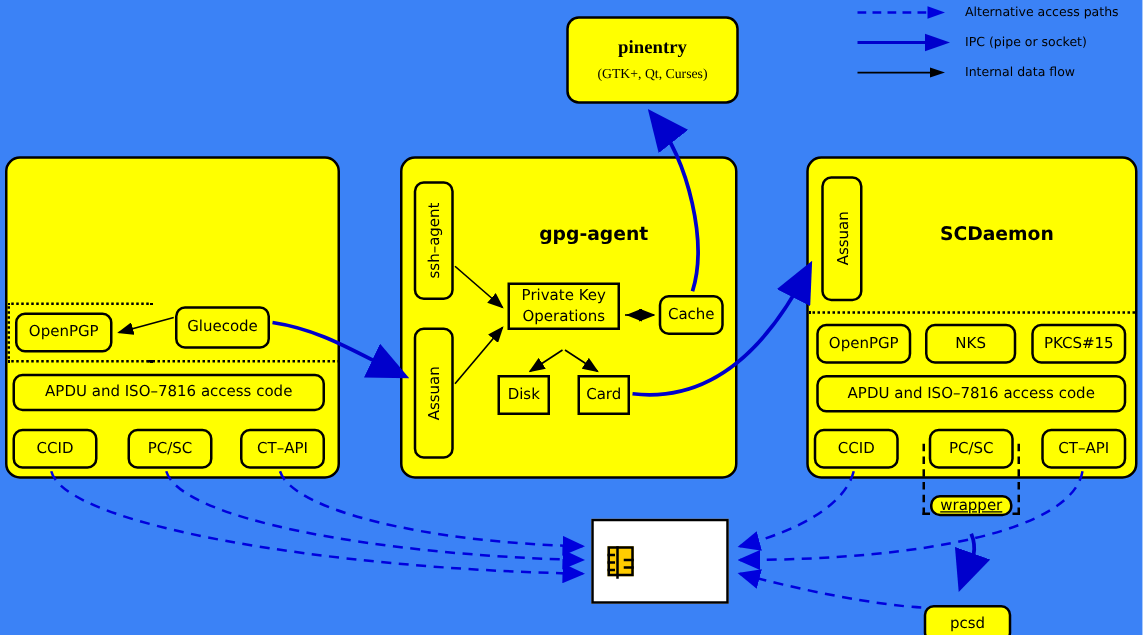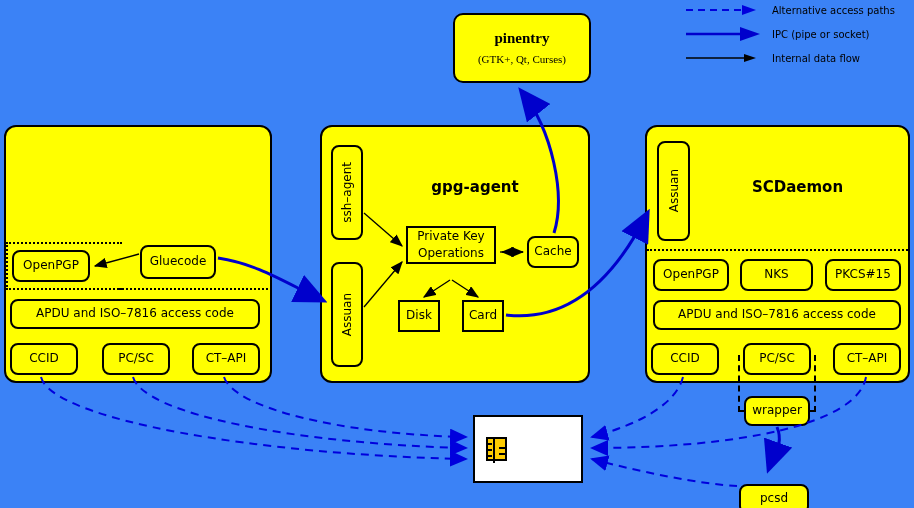--- a/index.html
+++ b/index.html
@@ -240,21 +240,21 @@
   </div>
   <div class="box rounded-sm" style="left:743px;top:343px;width:68px;height:32px;">
     <span class="lbl">PC/SC</span>
   </div>
   <div class="box rounded-sm" style="left:833px;top:343px;width:68px;height:32px;">
     <span class="lbl">CT–API</span>
   </div>
 
   <div class="dashed-region" style="left:738px;top:355px;width:78px;height:57px;border-top:none;"></div>
 
-  <div class="box rounded-sm" style="left:744px;top:396px;width:66px;height:30px;">
+  <div class="box rounded-sm" style="left:744px;top:396px;width:66px;height:17px;text-decoration:underline;">
     <span class="lbl">wrapper</span>
   </div>
 
   <div class="box rounded-sm" style="left:739px;top:484px;width:70px;height:30px;">
     <span class="lbl">pcsd</span>
   </div>
 
   <div class="white-card" style="left:473px;top:415px;width:110px;height:68px;"></div>
   <div class="chip" style="left:486px;top:437px;width:21px;height:24px;">
     <i style="left:5px;top:-2px;width:2px;height:26px;"></i>

